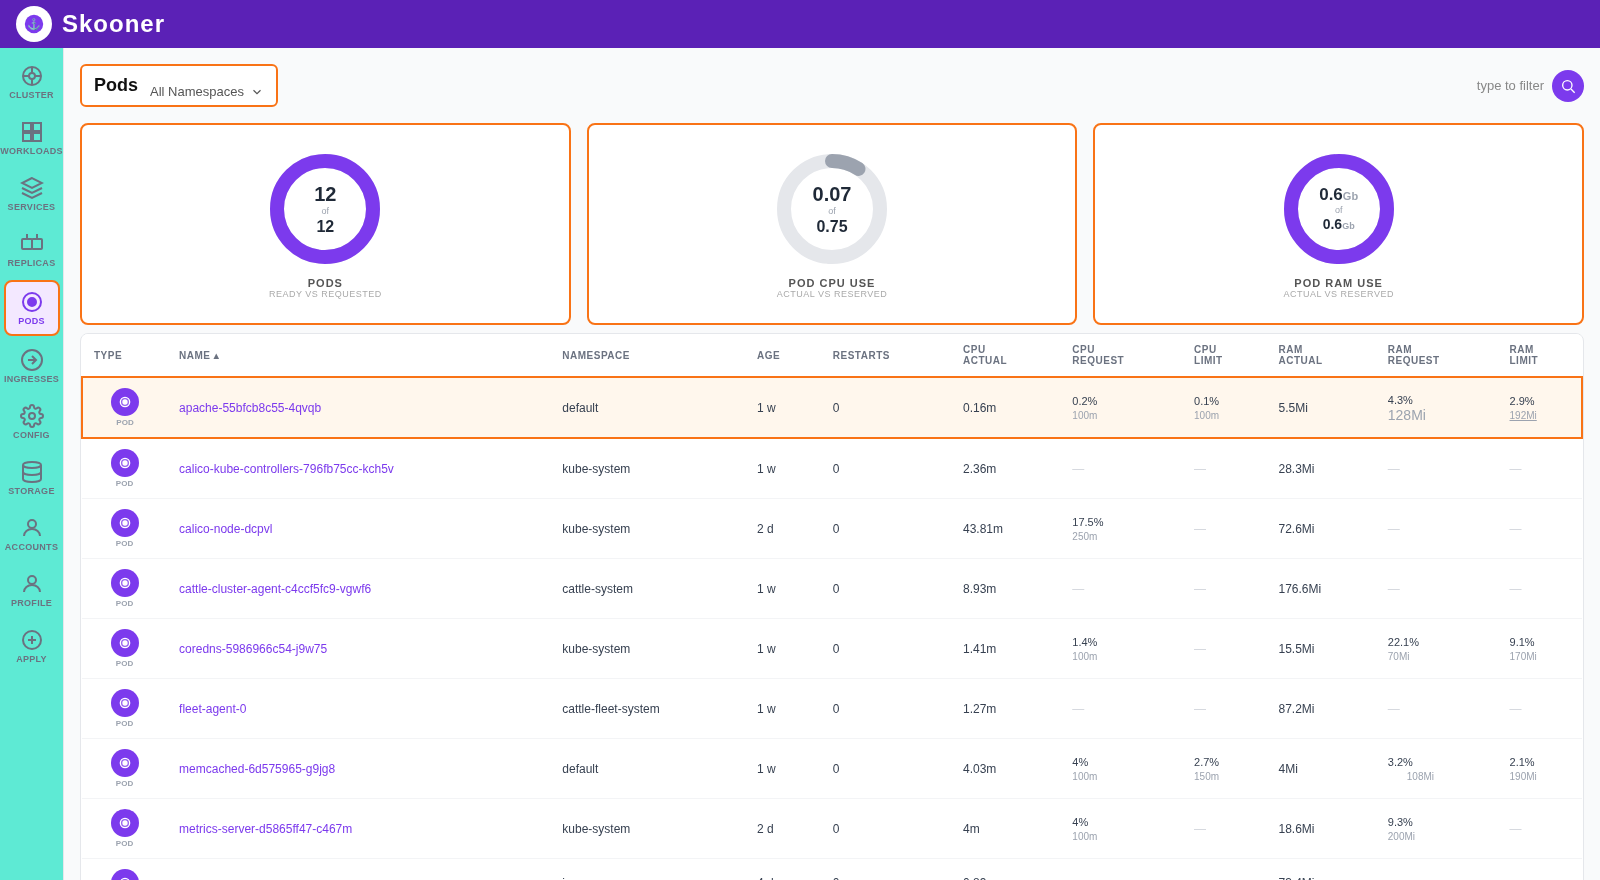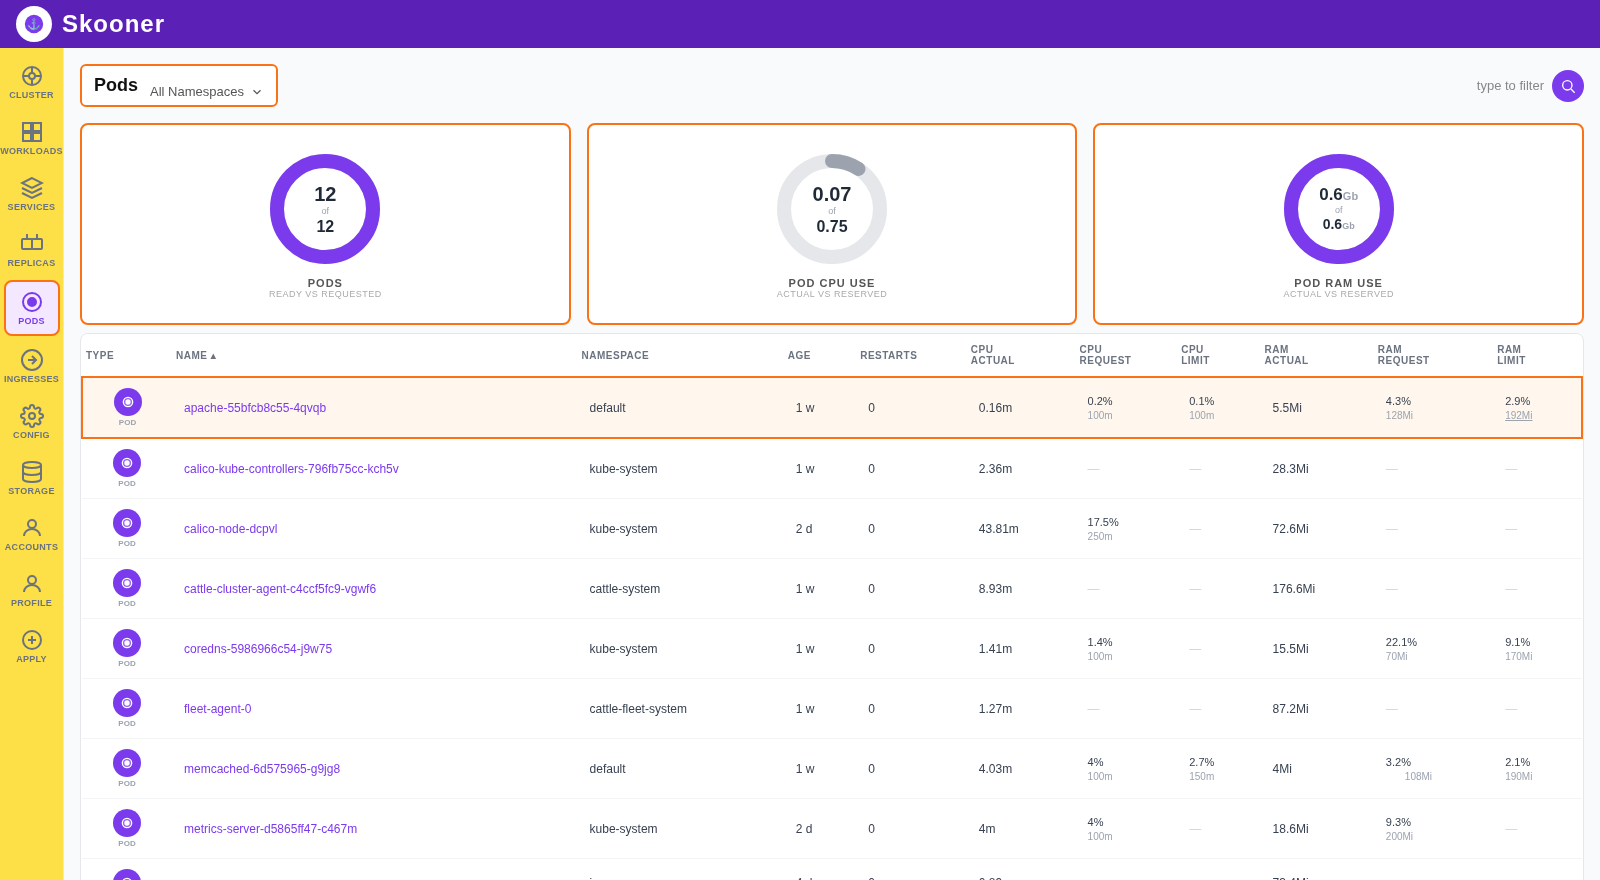--- a/index.html
+++ b/index.html
@@ -9,21 +9,21 @@
     .topbar { background: #5b21b6; height: 48px; display: flex; align-items: center; padding: 0 16px; flex-shrink: 0; }
     .topbar-logo { display: flex; align-items: center; gap: 10px; }
     .topbar-logo-icon { width: 36px; height: 36px; background: white; border-radius: 50%; display: flex; align-items: center; justify-content: center; }
     .topbar-logo-icon svg { width: 22px; height: 22px; }
     .topbar-title { color: white; font-size: 24px; font-weight: 700; letter-spacing: 1px; }
 
     
     .main { display: flex; flex: 1; overflow: hidden; }
 
     
-    .sidebar { width: 64px; background: #fde047; border-right: 1px solid #e5e7eb; display: flex; flex-direction: column; align-items: center; padding: 8px 0; gap: 4px; flex-shrink: 0; }
+    .sidebar { width: 64px; background: #5eead4; border-right: 1px solid #e5e7eb; display: flex; flex-direction: column; align-items: center; padding: 8px 0; gap: 4px; flex-shrink: 0; }
     .sidebar-item { display: flex; flex-direction: column; align-items: center; justify-content: center; width: 56px; padding: 8px 4px; border-radius: 8px; cursor: pointer; gap: 2px; }
     .sidebar-item.active { background: #f3e8ff; border: 2px solid #f97316; }
     .sidebar-item svg { width: 24px; height: 24px; }
     .sidebar-item-label { font-size: 9px; color: #6b7280; font-weight: 600; text-transform: uppercase; letter-spacing: 0.3px; }
     .sidebar-item.active .sidebar-item-label { color: #7c3aed; }
 
     
     .content { flex: 1; padding: 16px; overflow-y: auto; background: #f9fafb; }
 
     
@@ -46,21 +46,21 @@
     .donut-wrap svg { width: 120px; height: 120px; }
     .donut-center { position: absolute; top: 50%; left: 50%; transform: translate(-50%, -50%); text-align: center; line-height: 1.2; }
     .donut-val { font-size: 20px; font-weight: 700; color: #1f2937; }
     .donut-of { font-size: 9px; color: #9ca3af; }
     .donut-val2 { font-size: 16px; font-weight: 700; color: #1f2937; }
 
     
     .table-wrap { background: white; border-radius: 8px; overflow: hidden; border: 1px solid #e5e7eb; }
     table { width: 100%; border-collapse: collapse; font-size: 12px; }
     thead tr { background: white; }
-    thead th { padding: 10px 4px; text-align: left; font-size: 10px; font-weight: 700; color: #6b7280; letter-spacing: 0.5px; text-transform: uppercase; border-bottom: 1px solid #e5e7eb; white-space: nowrap; }
+    thead th { padding: 10px 12px; text-align: left; font-size: 10px; font-weight: 700; color: #6b7280; letter-spacing: 0.5px; text-transform: uppercase; border-bottom: 1px solid #e5e7eb; white-space: nowrap; }
     tbody tr { border-bottom: 1px solid #f3f4f6; }
     tbody tr.selected { border: 2px solid #f97316; background: #fff7ed; }
     tbody td { padding: 10px 12px; color: #374151; vertical-align: middle; }
     .pod-type { display: flex; flex-direction: column; align-items: center; gap: 2px; }
     .pod-icon { width: 28px; height: 28px; background: #7c3aed; border-radius: 50%; display: flex; align-items: center; justify-content: center; }
     .pod-icon svg { width: 16px; height: 16px; }
     .pod-label { font-size: 8px; color: #9ca3af; font-weight: 600; text-transform: uppercase; }
     .pod-name { color: #7c3aed; font-weight: 500; cursor: pointer; }
   </style>
 </head>
@@ -287,21 +287,21 @@
   </div>
               </td>
               <td><a class="pod-name">apache-55bfcb8c55-4qvqb</a></td>
               <td>default</td>
               <td>1 w</td>
               <td>0</td>
               <td>0.16m</td>
               <td><span style="font-size:11px;color:#374151;">0.2%</span><br><span style="font-size:10px;color:#9ca3af;">100m</span></td>
               <td><span style="font-size:11px;color:#374151;">0.1%</span><br><span style="font-size:10px;color:#9ca3af;">100m</span></td>
               <td>5.5Mi</td>
-              <td><span style="font-size:11px;color:#374151;">4.3%</span><br><span style="font-size:10px;color:#9ca3af;">128Mi</span></td>
+              <td><span style="font-size:11px;color:#374151;">4.3%</span><br><span style="font-size:14px;color:#9ca3af;">128Mi</span></td>
               <td><span style="font-size:11px;color:#374151;">2.9%</span><br><span style="font-size:10px;color:#9ca3af;text-decoration:underline;">192Mi</span></td>
             </tr>
             <tr>
               <td>
                 <div class="pod-type">
     <div class="pod-icon">
       <svg viewBox="0 0 24 24" fill="none" stroke="white" stroke-width="2">
                       <circle cx="12" cy="12" r="7" fill="white" fill-opacity="0.2"></circle>
                       <circle cx="12" cy="12" r="3" fill="white"></circle>
                     </svg>

